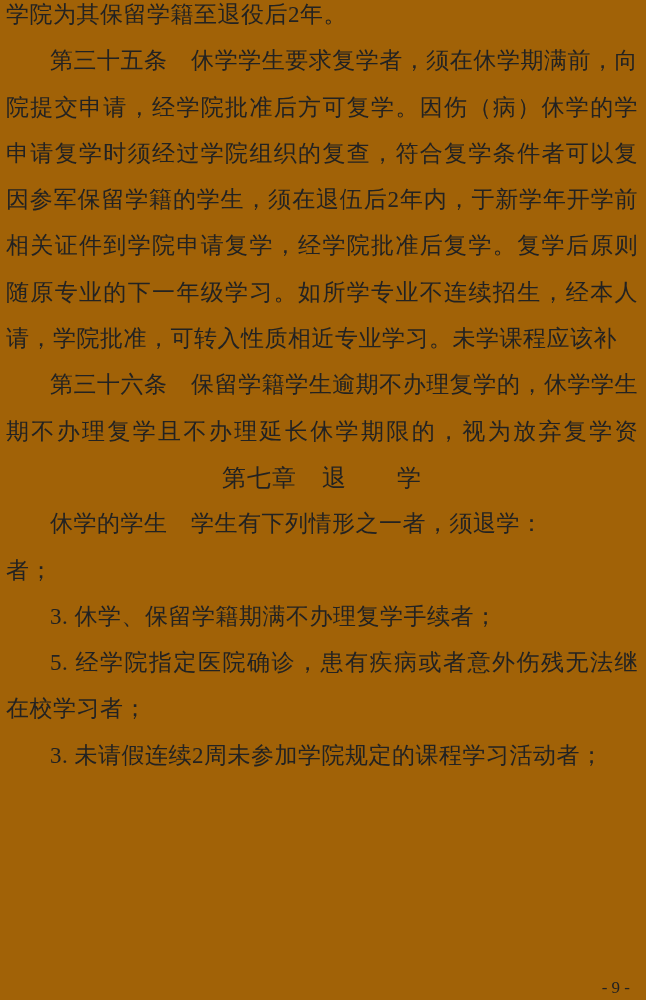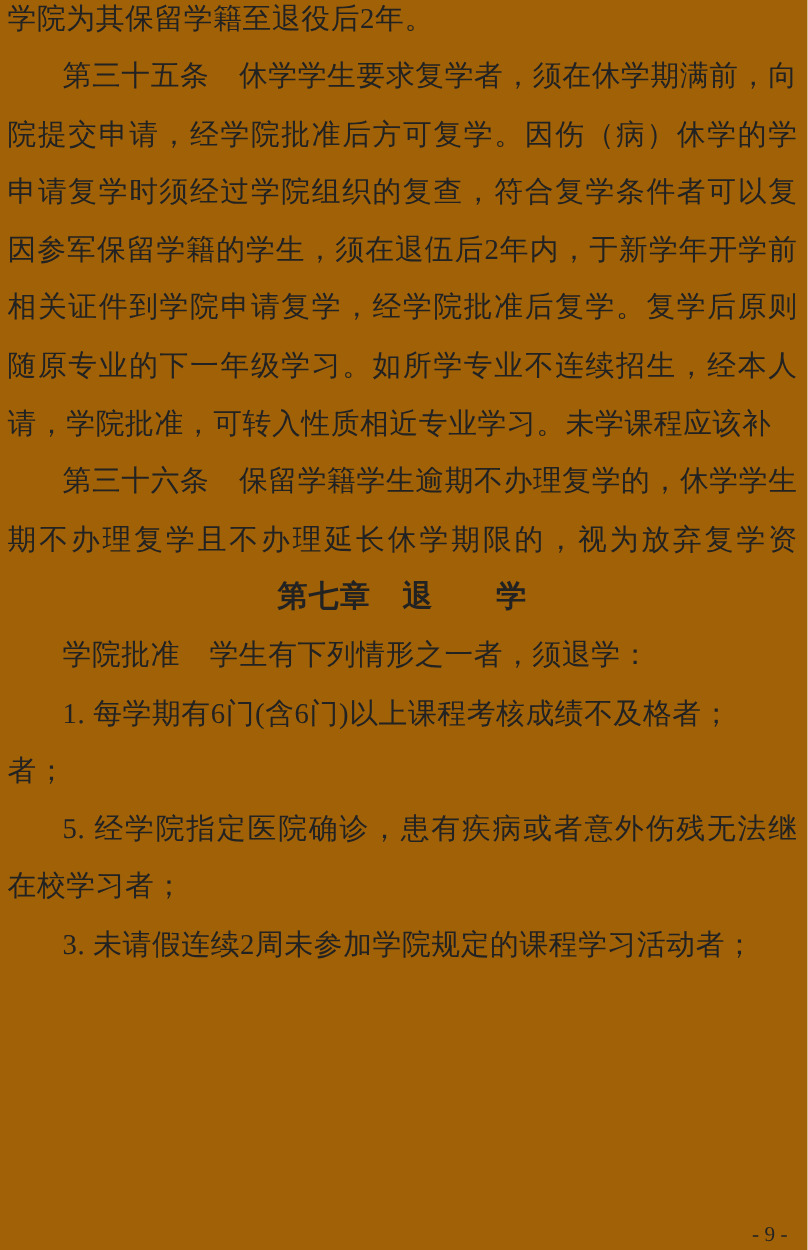--- a/index.html
+++ b/index.html
@@ -29,21 +29,21 @@
     text-align: left;
   }
   .line.indent {
     text-indent: 44px;
   }
   .line.fill {
     text-align: justify;
     text-align-last: justify;
   }
   .line.heading {
-    font-weight: bold;
+    font-weight: normal;
     text-align: center;
     font-size: 24px;
     text-indent: 0;
     letter-spacing: 1px;
   }
   .page-number {
     position: absolute;
     right: 16px;
     bottom: 2px;
     font-size: 17px;
@@ -60,21 +60,21 @@
       <div class="line body indent fill">第三十五条　休学学生要求复学者，须在休学期满前，向学</div>
       <div class="line body fill">院提交申请，经学院批准后方可复学。因伤（病）休学的学生，</div>
       <div class="line body fill">申请复学时须经过学院组织的复查，符合复学条件者可以复学；</div>
       <div class="line body fill">因参军保留学籍的学生，须在退伍后2年内，于新学年开学前持</div>
       <div class="line body fill">相关证件到学院申请复学，经学院批准后复学。复学后原则上</div>
       <div class="line body fill">随原专业的下一年级学习。如所学专业不连续招生，经本人申</div>
       <div class="line body">请，学院批准，可转入性质相近专业学习。未学课程应该补修</div>
       <div class="line body indent fill">第三十六条　保留学籍学生逾期不办理复学的，休学学生逾</div>
       <div class="line body fill">期不办理复学且不办理延长休学期限的，视为放弃复学资格，</div>
       <div class="line heading">第七章　退　　学</div>
-      <div class="line body indent">学院批准　学生有下列情形之一者，须退学：</div>
-      <div class="line body indent">1. 每学期有6门(含6门)以上课程考核成绩不及格者；</div>
+      <div class="line body indent">休学的学生　学生有下列情形之一者，须退学：</div>
       <div class="line body">者；</div>
+      <div class="line body indent">3. 休学、保留学籍期满不办理复学手续者；</div>
       <div class="line body indent fill">5. 经学院指定医院确诊，患有疾病或者意外伤残无法继续</div>
       <div class="line body">在校学习者；</div>
       <div class="line body indent">3. 未请假连续2周未参加学院规定的课程学习活动者；</div>
     </div>
   <div class="page-number">- 9 -</div>
 </div>
 
 </body></html>

